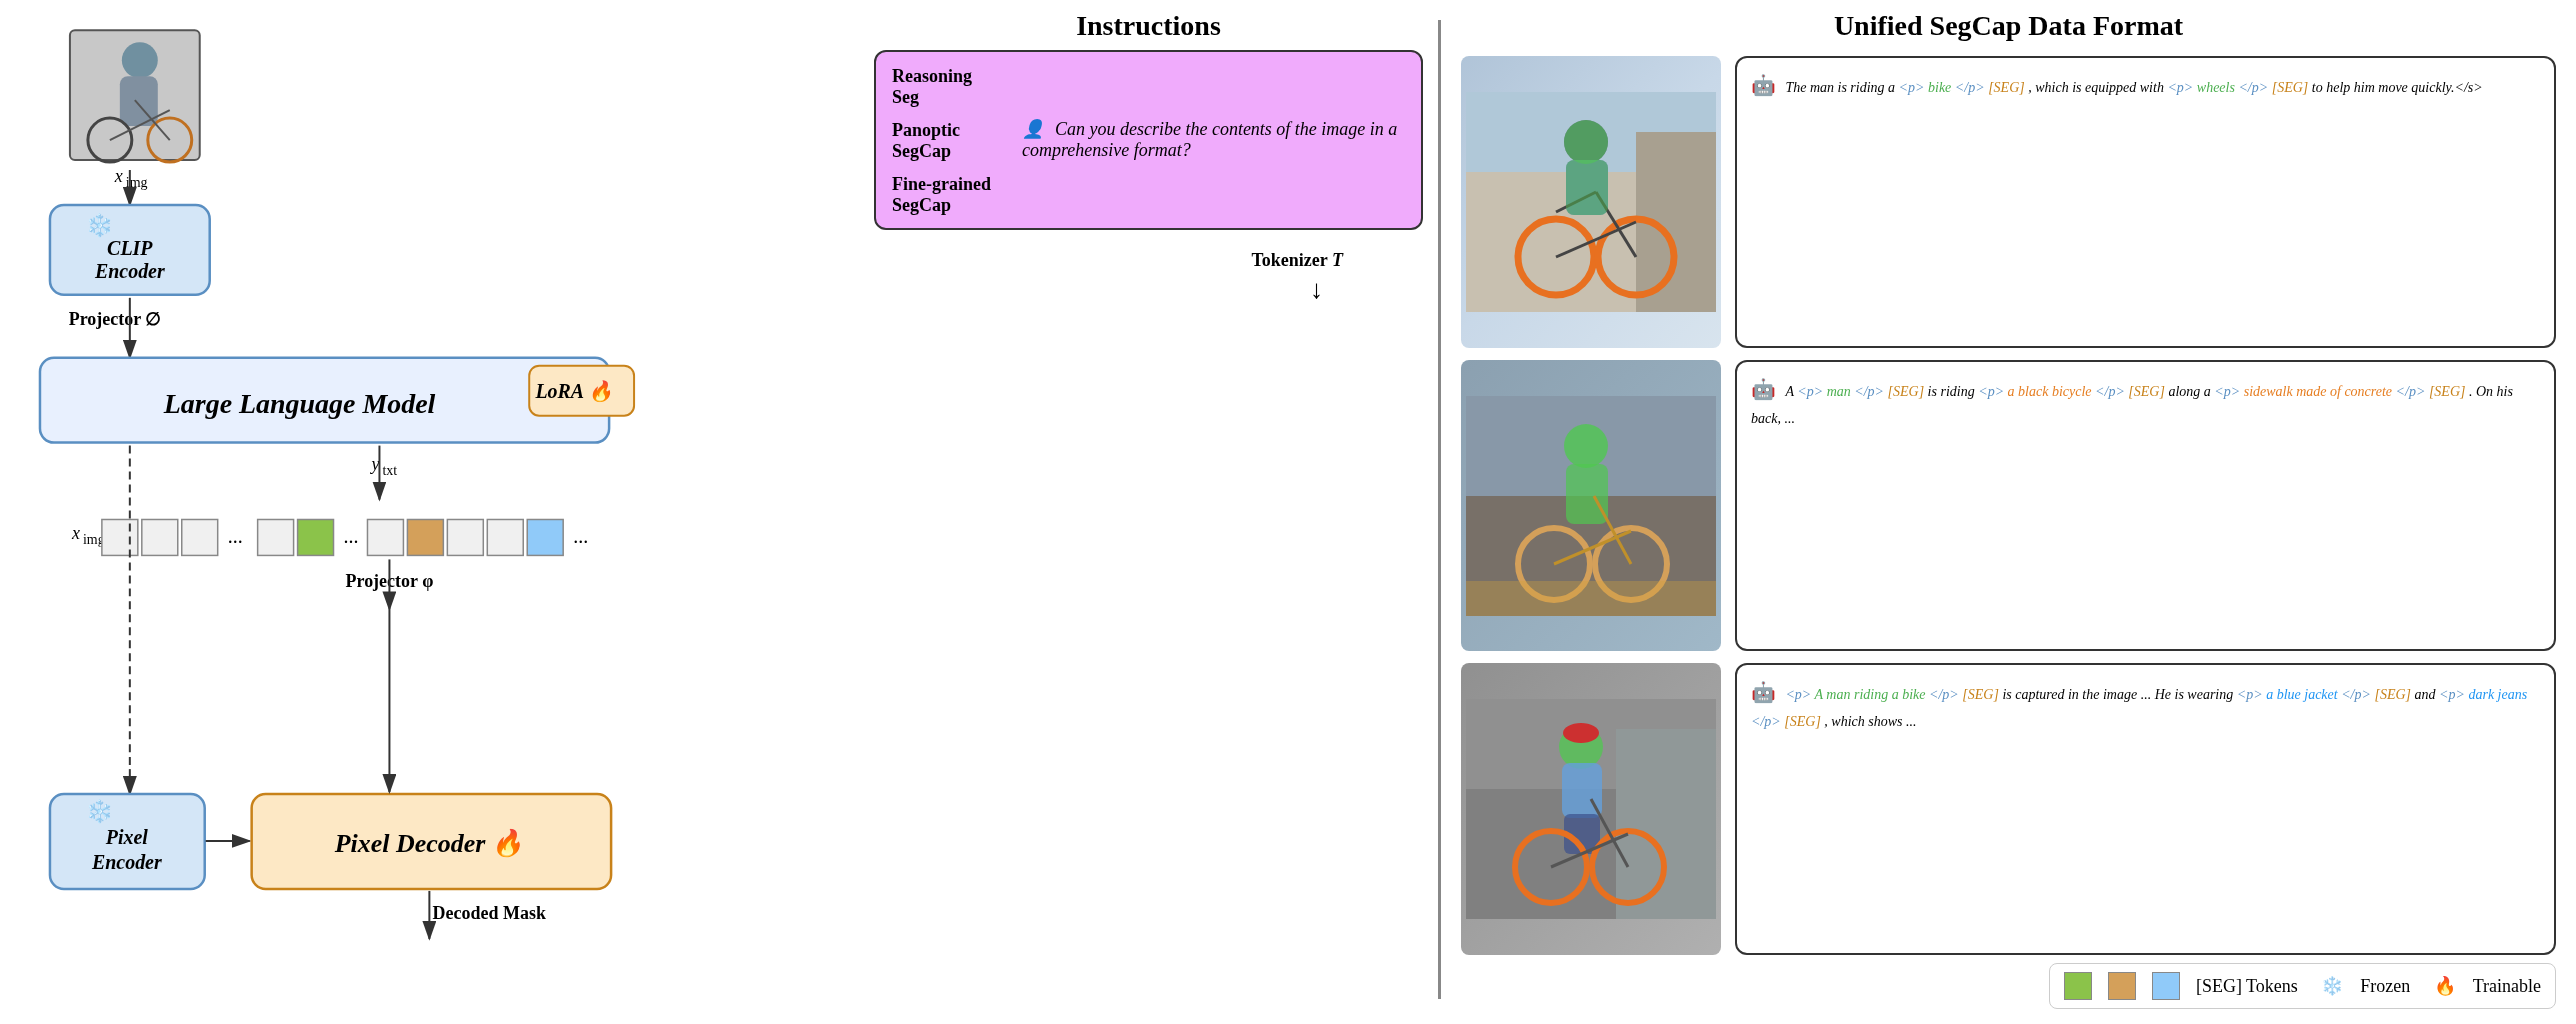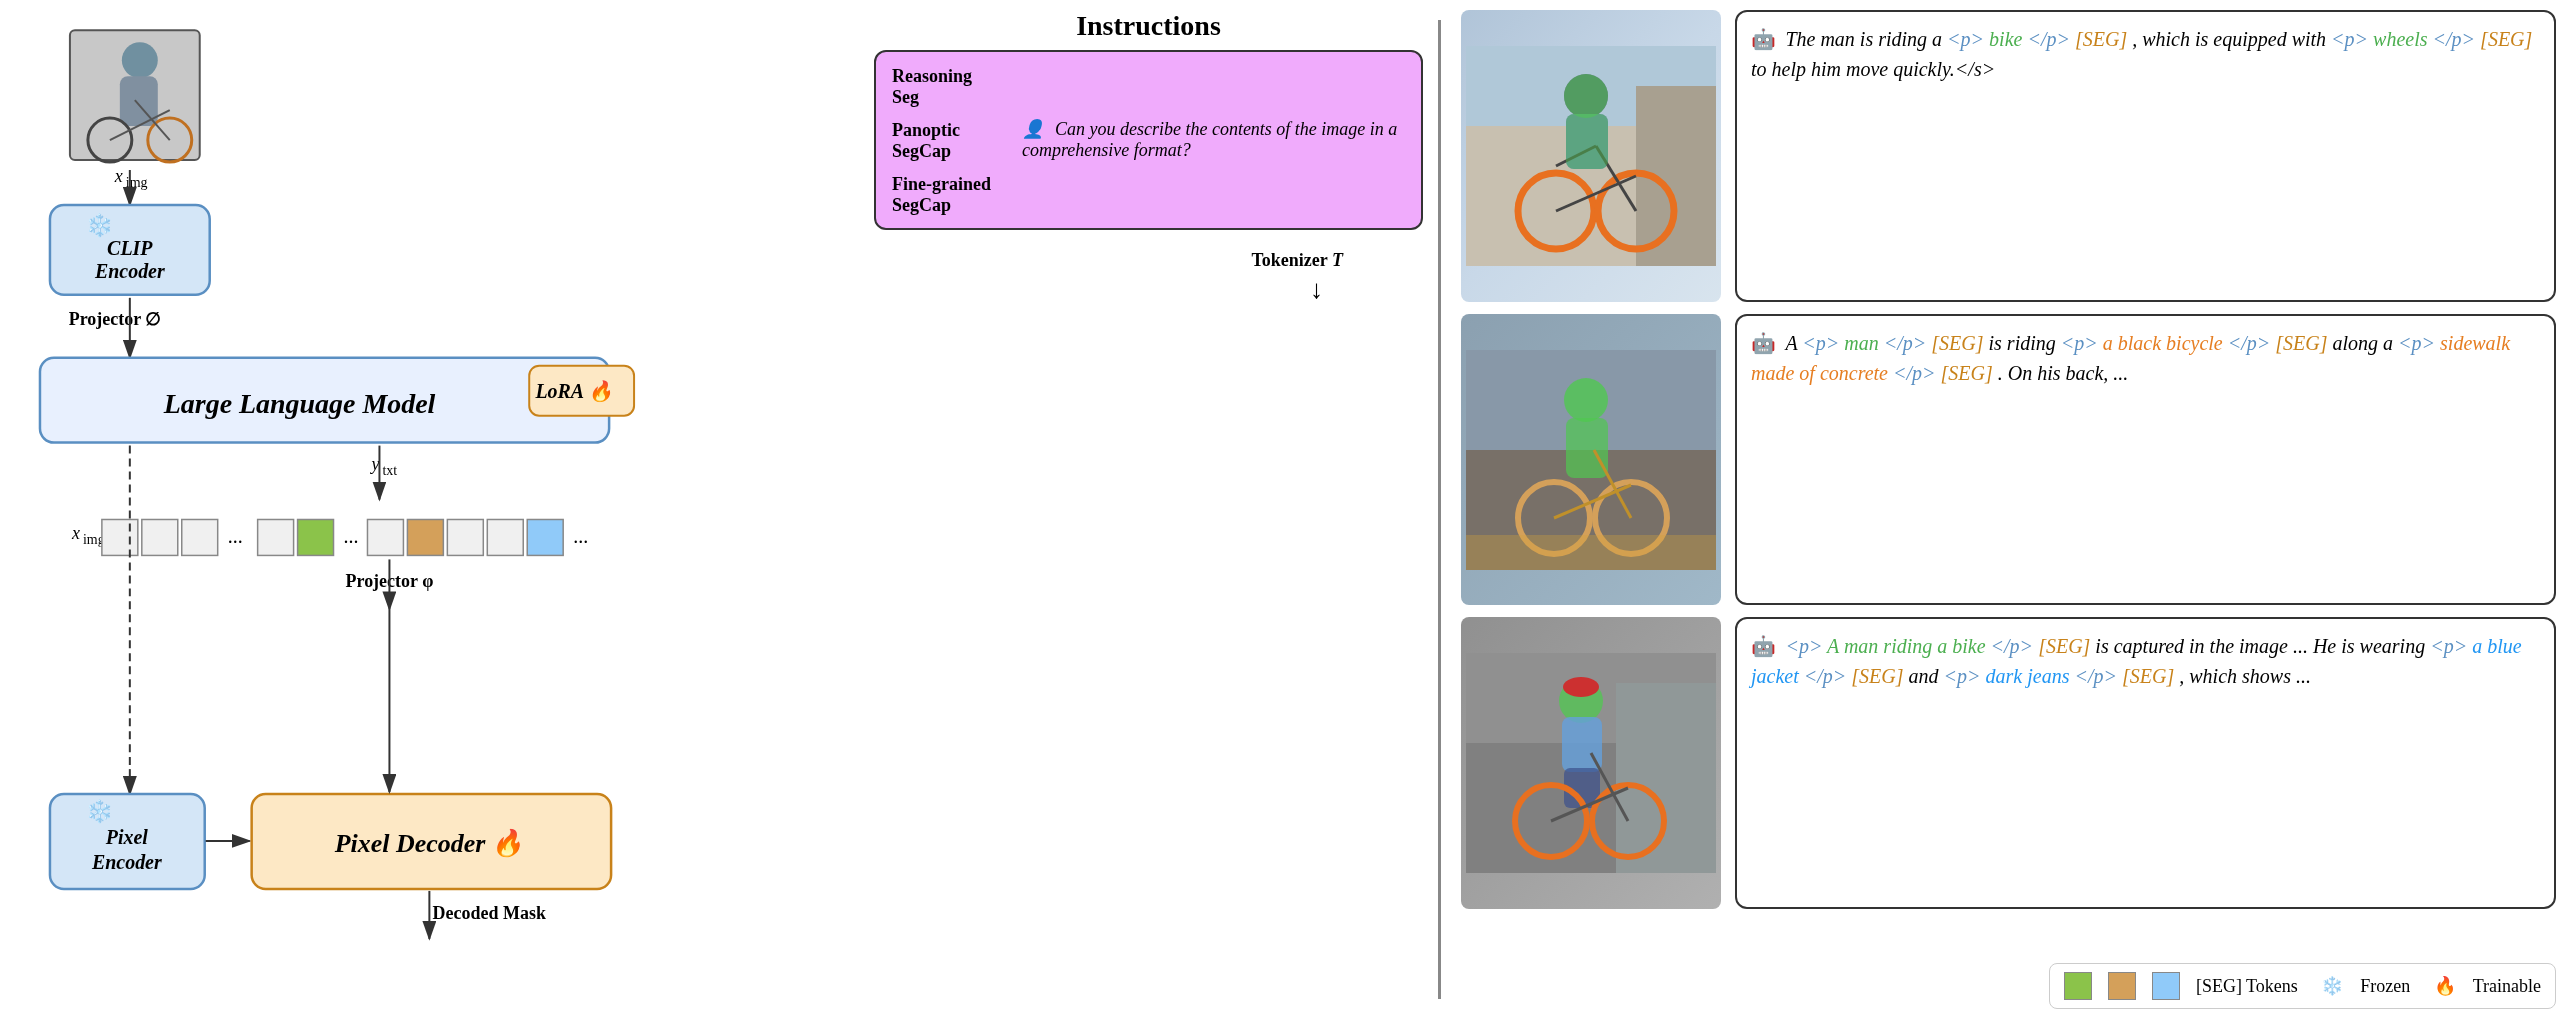--- a/index.html
+++ b/index.html
@@ -170,21 +170,21 @@
       font-style: italic;
     }
 
     .highlight-blue {
       color: #2196f3;
       font-style: italic;
     }
 
     .caption-text {
       font-style: italic;
-      font-size: 20px;
+      font-size: 14px;
     }
 
     
     .legend {
       position: absolute;
       bottom: 16px;
       right: 20px;
       display: flex;
       align-items: center;
       gap: 16px;
@@ -357,20 +357,21 @@
     <div style="position:absolute; right:80px; top:0; font-size:18px; font-weight:bold;">
       Tokenizer <em>T</em>
     </div>
     <div style="position:absolute; right:100px; top:25px; font-size:26px;">↓</div>
   </div>
 </div>
 
 <div class="divider"></div>
 
 <div class="right-panel">
+  <div class="right-title">Unified SegCap Data Format</div>
 
   <div class="right-content">
 
     <div class="image-column">
 
       <div class="right-image-box bike-image-1">
         <svg width="250" height="220" viewBox="0 0 250 220" xmlns="http://www.w3.org/2000/svg">
           <rect width="250" height="220" fill="#b0c8d8"></rect>
 
           <rect x="0" y="80" width="250" height="140" fill="#c8c0b0"></rect>

